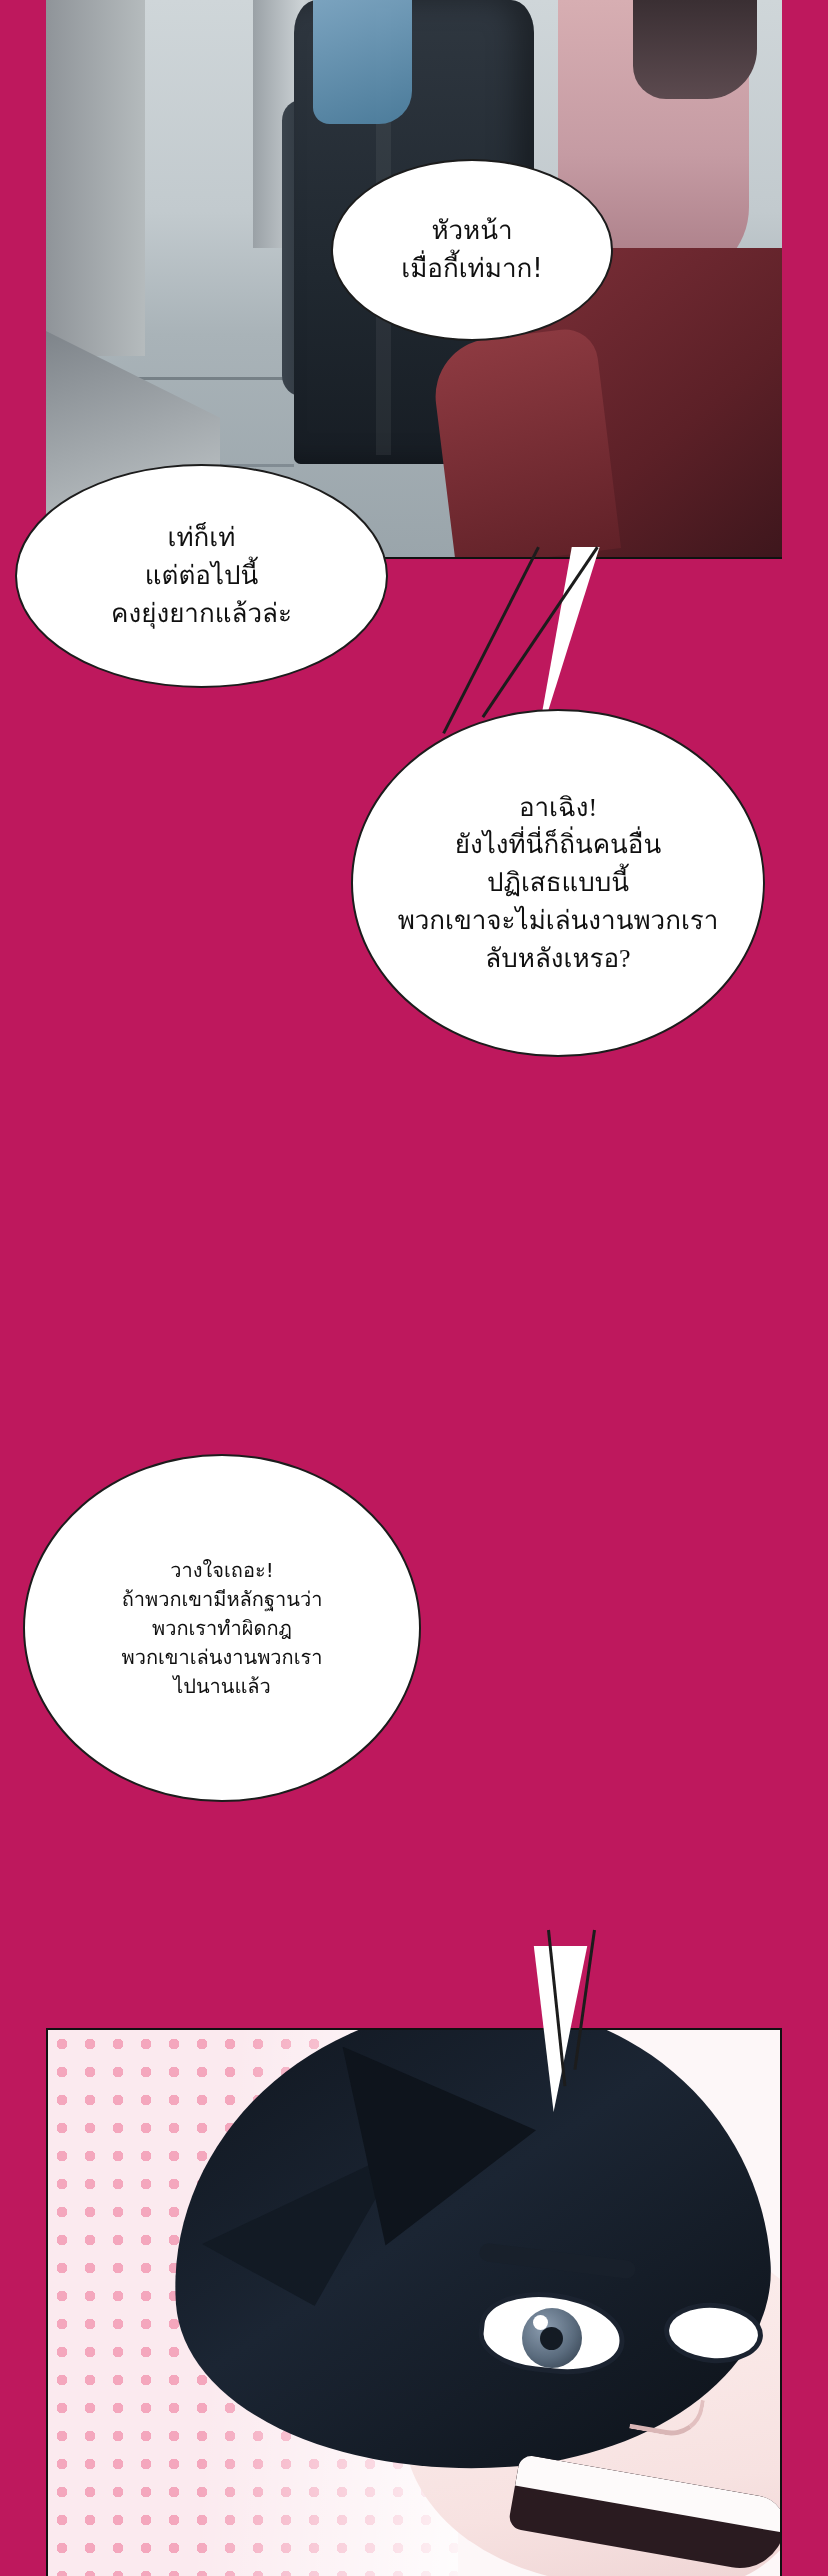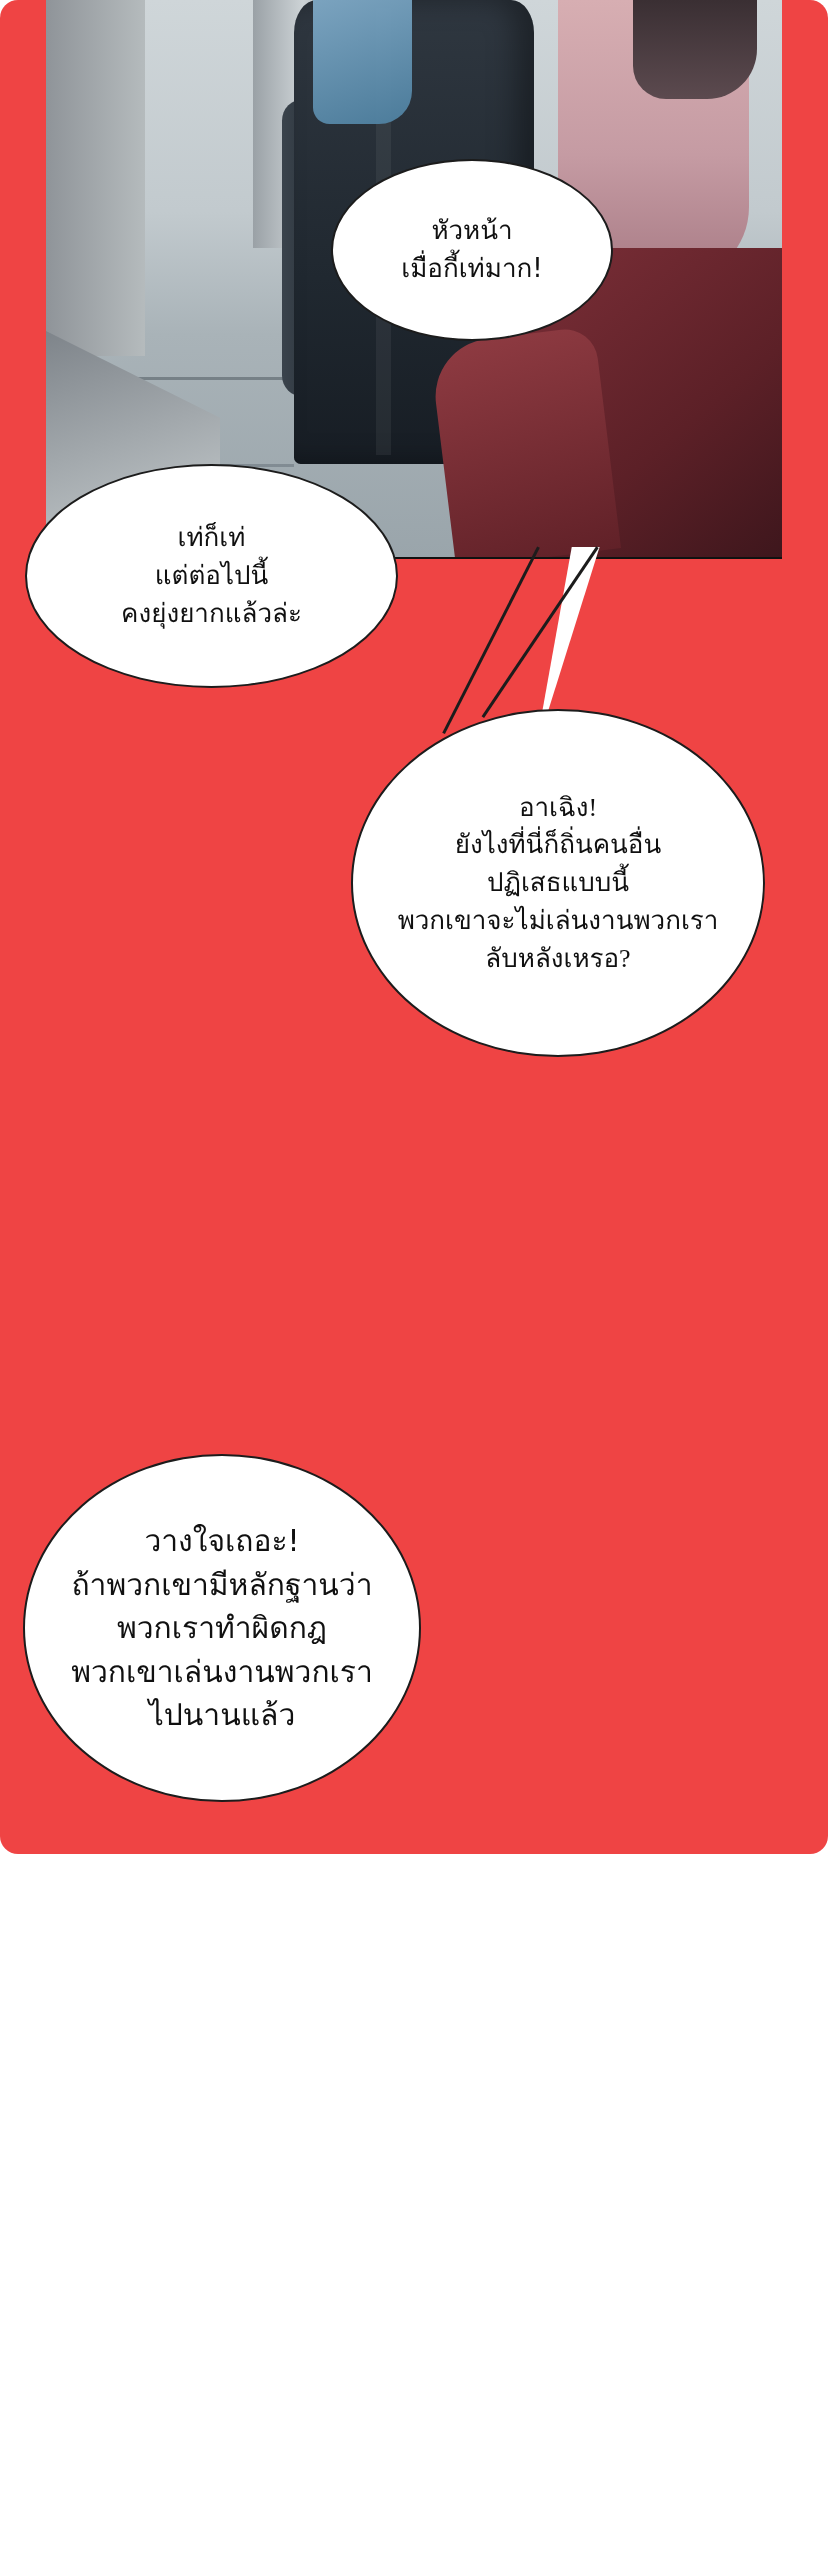--- a/index.html
+++ b/index.html
@@ -6,24 +6,23 @@
     margin: 0;
     padding: 0;
     background: #ffffff;
   }
   body {
     font-family: "DejaVu Sans", sans-serif;
   }
   #page {
     position: relative;
     width: 828px;
-    height: 1854px;
-    background: #ef4444;
+    height: 2576px;
+    background: #be185d;
     overflow: hidden;
-    border-radius: 18px;
   }
 
   
   .panel {
     position: absolute;
     overflow: hidden;
   }
   #panel-top {
     left: 46px;
     top: 0;
@@ -275,28 +274,28 @@
   }
   .tail-line {
     position: absolute;
     background: #1c1c1c;
     z-index: 6;
   }
 
   #balloon-1 { left: 331px; top: 159px; width: 282px; height: 182px; }
   #balloon-1 .txt { font-size: 26px; }
 
-  #balloon-2 { left: 25px; top: 464px; width: 373px; height: 224px; justify-content: center; }
+  #balloon-2 { left: 15px; top: 464px; width: 373px; height: 224px; justify-content: center; }
   #balloon-2 .txt { font-size: 26px; }
 
   #balloon-3 { left: 351px; top: 709px; width: 414px; height: 348px; }
   #balloon-3 .txt { font-size: 26px; font-family: Liberation Serif, serif; }
 
   #balloon-4 { left: 23px; top: 1454px; width: 398px; height: 348px; }
-  #balloon-4 .txt { font-size: 30px; }
+  #balloon-4 .txt { font-size: 20px; }
 
   #balloon-5 { left: 348px; top: 1622px; width: 439px; height: 356px; }
   #balloon-5 .txt { font-size: 26px; }
 
   
   #tail-1 { left: 530px; top: 547px; width: 116px; height: 207px;
             clip-path: polygon(36% 0, 60% 0, 4% 100%); background:#fff; }
   #tail-1-l { left: 537px; top: 547px; width: 2.5px; height: 209px;
               transform: rotate(27deg); transform-origin: top center; }
   #tail-1-r { left: 596px; top: 547px; width: 2.5px; height: 205px;

